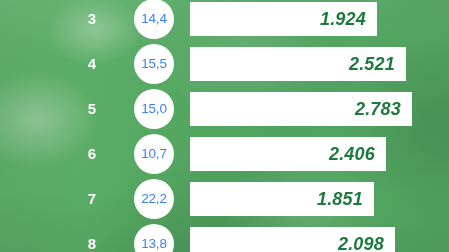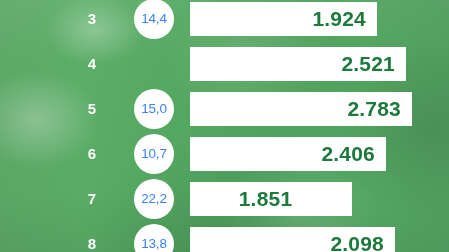--- a/index.html
+++ b/index.html
@@ -79,44 +79,46 @@
     height: 34px;
     background: #ffffff;
     display: flex;
     align-items: center;
     justify-content: flex-end;
     box-sizing: border-box;
     padding-right: 11px;
   }
   .bar-value {
     color: #1c7a3c;
-    font-size: 21px;
+    font-size: 18px;
     font-weight: bold;
     letter-spacing: 0.2px;
     white-space: nowrap;
+    font-style: italic;
   }
 </style>
 </head>
 <body>
 
 <div id="infographic">
 
   <div id="bg-base"></div>
   <div id="bg-vignette"></div>
 
   <div class="row" style="top:2px;">
     <div class="rank">3</div>
     <div class="bubble">14,4</div>
     <div class="bar" style="width:187px;">
       <span class="bar-value">1.924</span>
     </div>
   </div>
 
   <div class="row" style="top:47px;">
     <div class="rank">4</div>
+    <div class="bubble">15,5</div>
     <div class="bar" style="width:216px;">
       <span class="bar-value">2.521</span>
     </div>
   </div>
 
   <div class="row" style="top:92px;">
     <div class="rank">5</div>
     <div class="bubble">15,0</div>
     <div class="bar" style="width:222px;">
       <span class="bar-value">2.783</span>
@@ -127,21 +129,21 @@
     <div class="rank">6</div>
     <div class="bubble">10,7</div>
     <div class="bar" style="width:196px;padding-left:33px;">
       <span class="bar-value">2.406</span>
     </div>
   </div>
 
   <div class="row" style="top:182px;">
     <div class="rank">7</div>
     <div class="bubble">22,2</div>
-    <div class="bar" style="width:162px;justify-content:center;">
+    <div class="bar" style="width:184px;">
       <span class="bar-value">1.851</span>
     </div>
   </div>
 
   <div class="row" style="top:227px;">
     <div class="rank">8</div>
     <div class="bubble">13,8</div>
     <div class="bar" style="width:205px;">
       <span class="bar-value">2.098</span>
     </div>

